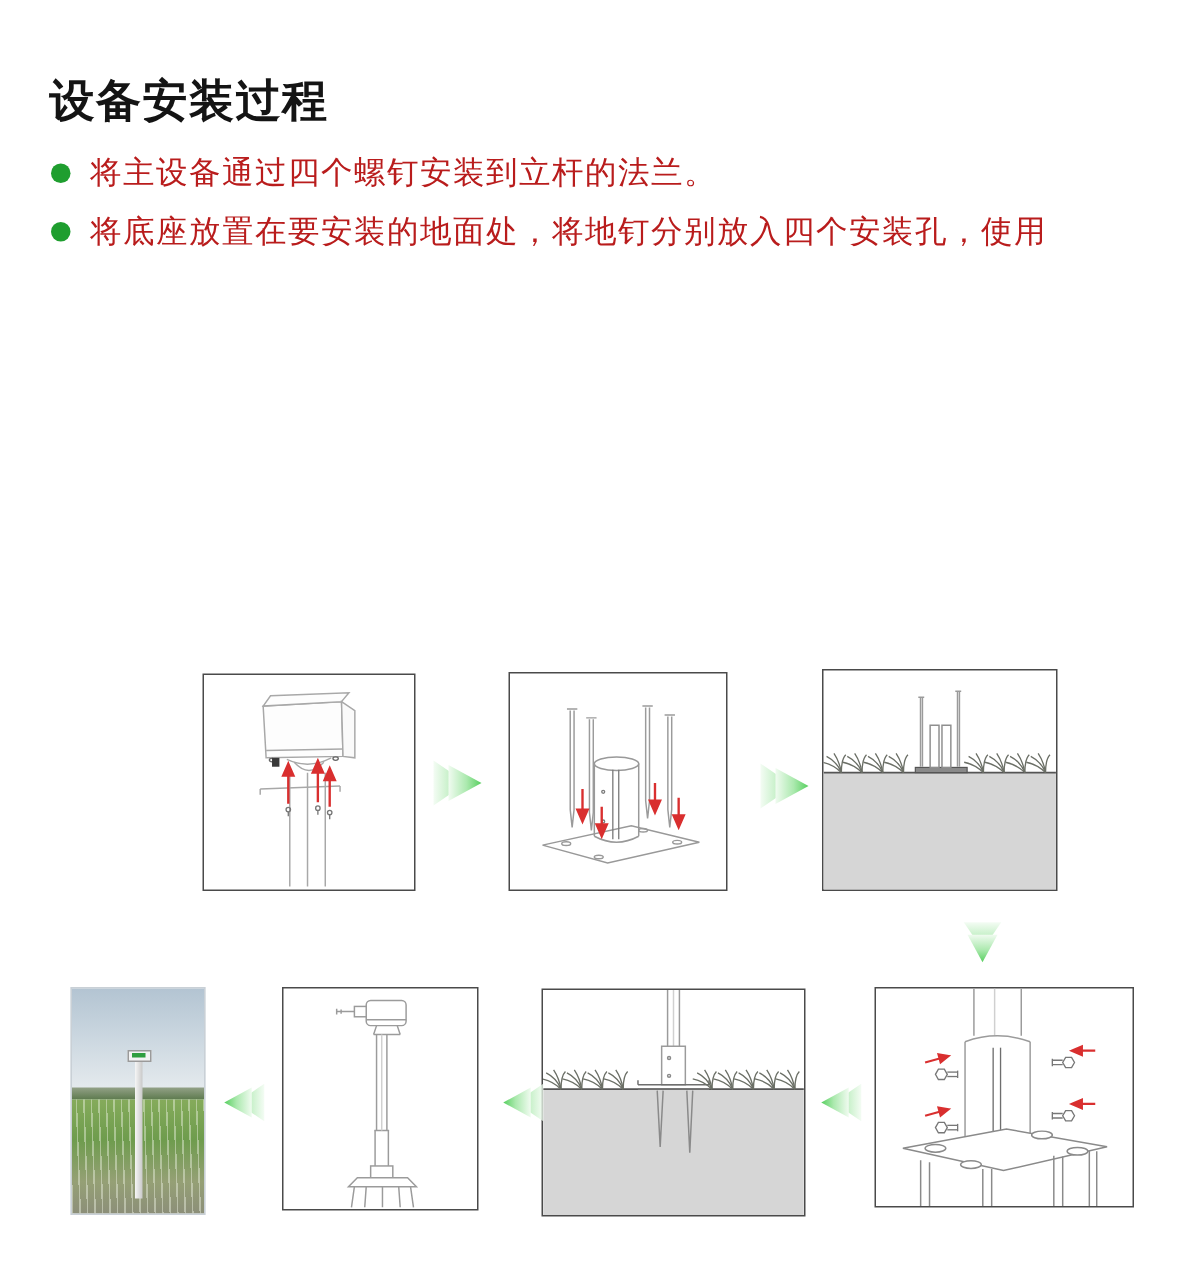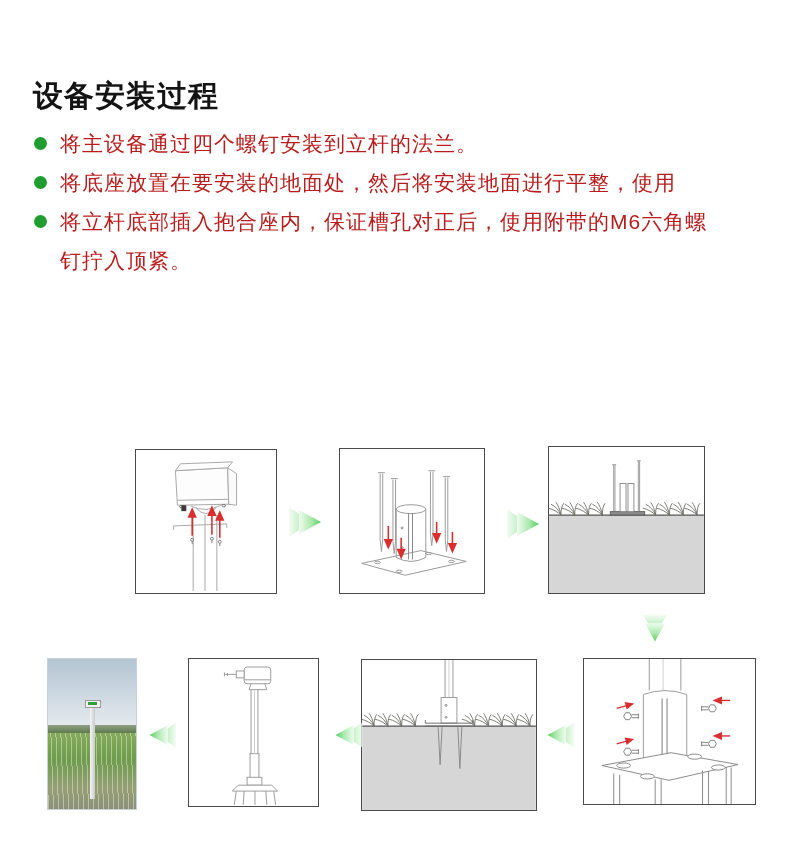--- a/index.html
+++ b/index.html
@@ -1,18 +1,18 @@
 <!DOCTYPE html>
 <html><head>
 <meta charset="utf-8">
 <style>
   html,body{margin:0;padding:0;background:#ffffff;}
   .page{position:relative;width:800px;height:845px;background:#ffffff;overflow:hidden;
         font-family:"Liberation Sans","DejaVu Sans",sans-serif;color:#1c1c1c;}
-  .content{position:absolute;left:33px;top:50px;right:28px;margin-top:28px;}
+  .content{position:absolute;left:33px;top:50px;right:28px;}
   .title{font-size:30px;line-height:36px;font-weight:bold;color:#141414;margin:0 0 10px;letter-spacing:1px;}
   .bullets{list-style:none;margin:0;padding:0;}
   .bullets li{position:relative;padding-left:27px;}
   .dot{position:absolute;left:1px;top:13px;width:13px;height:13px;border-radius:50%;background:#1f9e2f;}
   .bline{font-size:21px;line-height:39px;letter-spacing:1px;white-space:nowrap;color:#b91c1c;}
   .fig{position:absolute;border:1px solid #4a4a4a;background:#fff;box-sizing:border-box;}
   .fig svg{display:block;width:100%;height:100%;}
   .arrow{position:absolute;}
   .arrow svg{display:block;width:100%;height:100%;}
   .rot90 svg{transform:rotate(90deg);}
@@ -59,26 +59,21 @@
 
   <div class="content">
     <h1 class="title">设备安装过程</h1>
     <ul class="bullets">
       <li>
         <span class="dot"></span>
         <div class="bline">将主设备通过四个螺钉安装到立杆的法兰。</div>
       </li>
       <li>
         <span class="dot"></span>
-        <div class="bline">将底座放置在要安装的地面处，然后将安装地面进行平整，使用</div>
-      </li>
-      <li>
-        <span class="dot"></span>
-        <div class="bline">将立杆底部插入抱合座内，保证槽孔对正后，使用附带的M6六角螺</div>
-        <div class="bline">钉拧入顶紧。</div>
+        <div class="bline">将底座放置在要安装的地面处，将地钉分别放入四个安装孔，使用</div>
       </li>
     </ul>
   </div>
 
   <div class="fig" style="left:135px;top:449px;width:142px;height:145px">
     <svg viewBox="0 0 142 145">
       <g stroke="#a8a8a8" fill="none" stroke-width="1">
         <polygon points="40,21 93,18 94,55 42,56" fill="#fdfdfd"></polygon>
         <polygon points="40,21 45,14 98,12 93,18" fill="#fdfdfd"></polygon>
         <polygon points="93,18 102,24 102,56 94,55" fill="#fafafa"></polygon>

